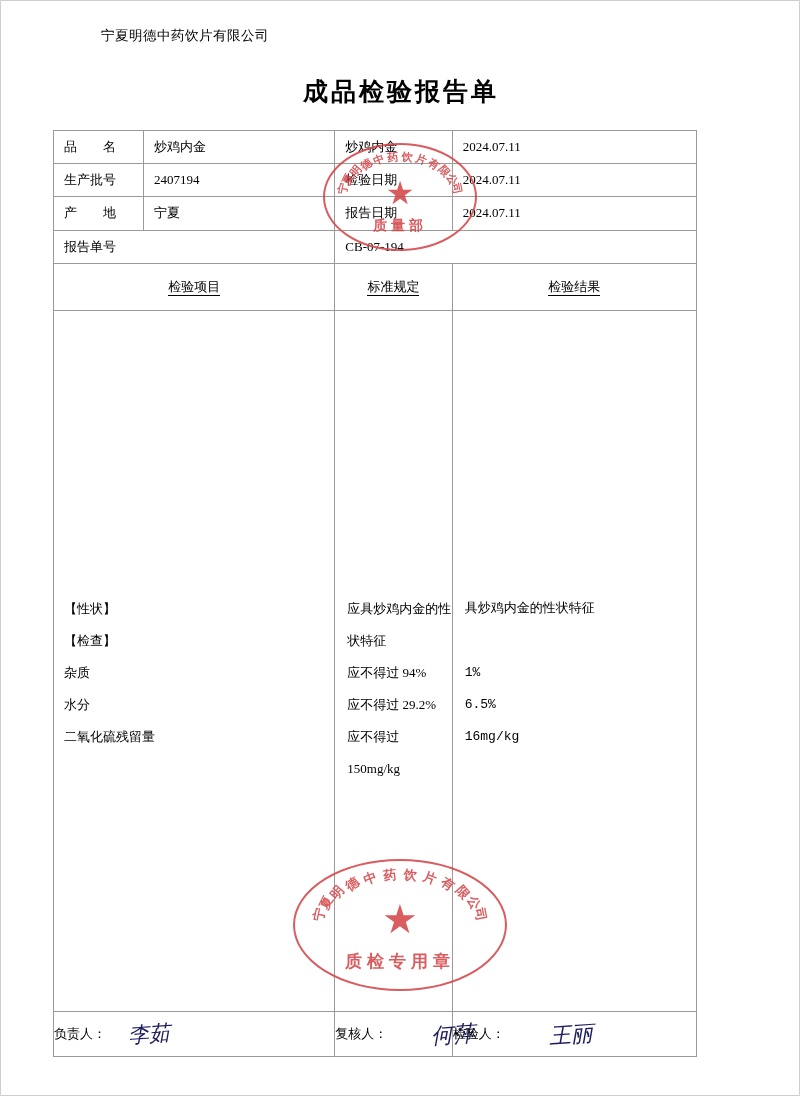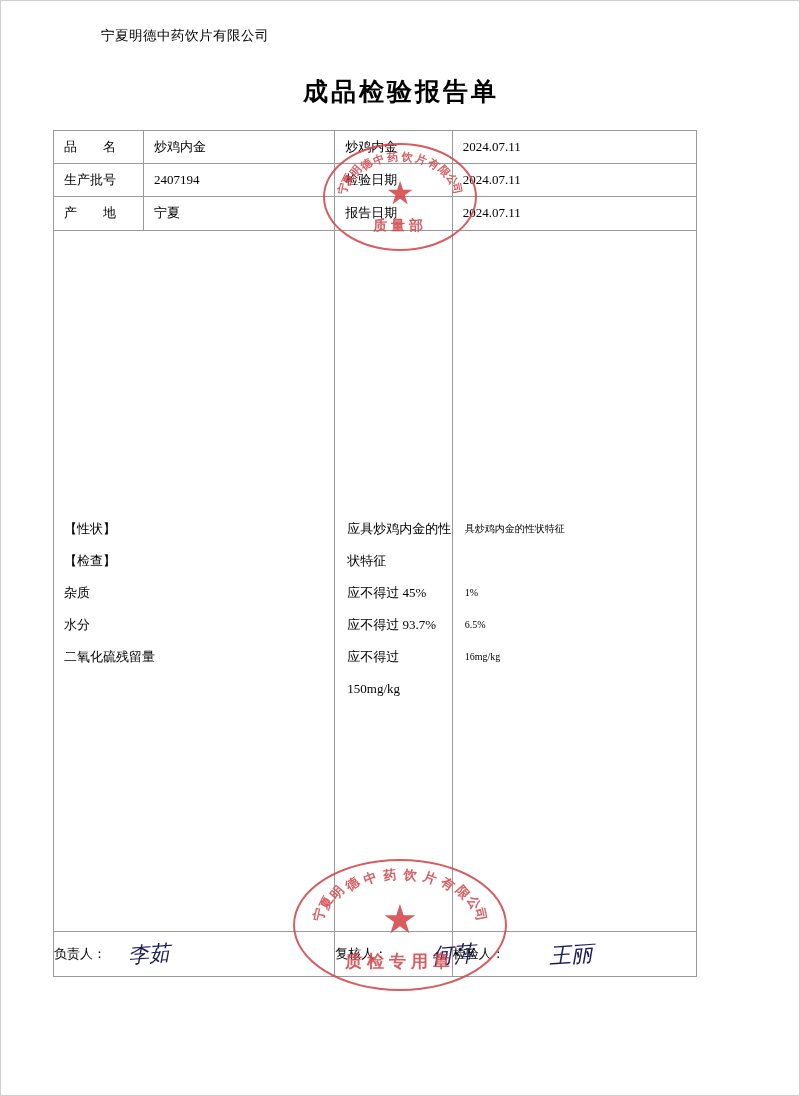--- a/index.html
+++ b/index.html
@@ -114,21 +114,22 @@
     height: 32px;
     line-height: 32px;
     font-size: 13px;
   }
   .res-list {
     padding: 24px 0 0 12px;
   }
   .res-list div {
     height: 32px;
     line-height: 32px;
-    font-size: 10px;
+    font-size: 13px;
+    font-family: Liberation Mono, monospace;
   }
 
   .conclusion td {
     height: 30px;
     padding: 5px 10px;
     font-size: 13.5px;
   }
   .sign-row td {
     height: 44px;
     padding: 4px 10px;
@@ -254,38 +255,51 @@
         <td>
               <div class="cellpad">宁夏</div>
             </td>
         <td>
               <div class="cellpad lbl">报告日期</div>
             </td>
         <td>
               <div class="cellpad">2024.07.11</div>
             </td>
       </tr>
-
+      <tr class="row-h">
+        <td colspan="2">
+              <div class="cellpad lbl">报告单号</div>
+            </td>
+        <td colspan="2">
+              <div class="cellpad">CB-07-194</div>
+            </td>
+      </tr>
+
+      <tr class="ins-head">
+        <td colspan="2" class="c-center"><span class="u">检验项目</span></td>
+        <td class="c-center"><span class="u">标准规定</span></td>
+        <td class="c-center"><span class="u">检验结果</span></td>
+      </tr>
 
       <tr>
         <td colspan="2" class="body-cell">
           <div class="item-list">
             <div>【性状】</div>
             <div>【检查】</div>
             <div>杂质</div>
             <div>水分</div>
             <div>二氧化硫残留量</div>
           </div>
         </td>
         <td class="body-cell">
           <div class="std-list">
             <div>应具炒鸡内金的性状特征</div>
             <div></div>
-            <div>应不得过 45%</div>
-            <div>应不得过 93.7%</div>
+            <div>应不得过 94%</div>
+            <div>应不得过 29.2%</div>
             <div>应不得过 150mg/kg</div>
           </div>
         </td>
         <td class="body-cell">
           <div class="res-list">
             <div>具炒鸡内金的性状特征</div>
             <div></div>
             <div>1%</div>
             <div>6.5%</div>
             <div>16mg/kg</div>

